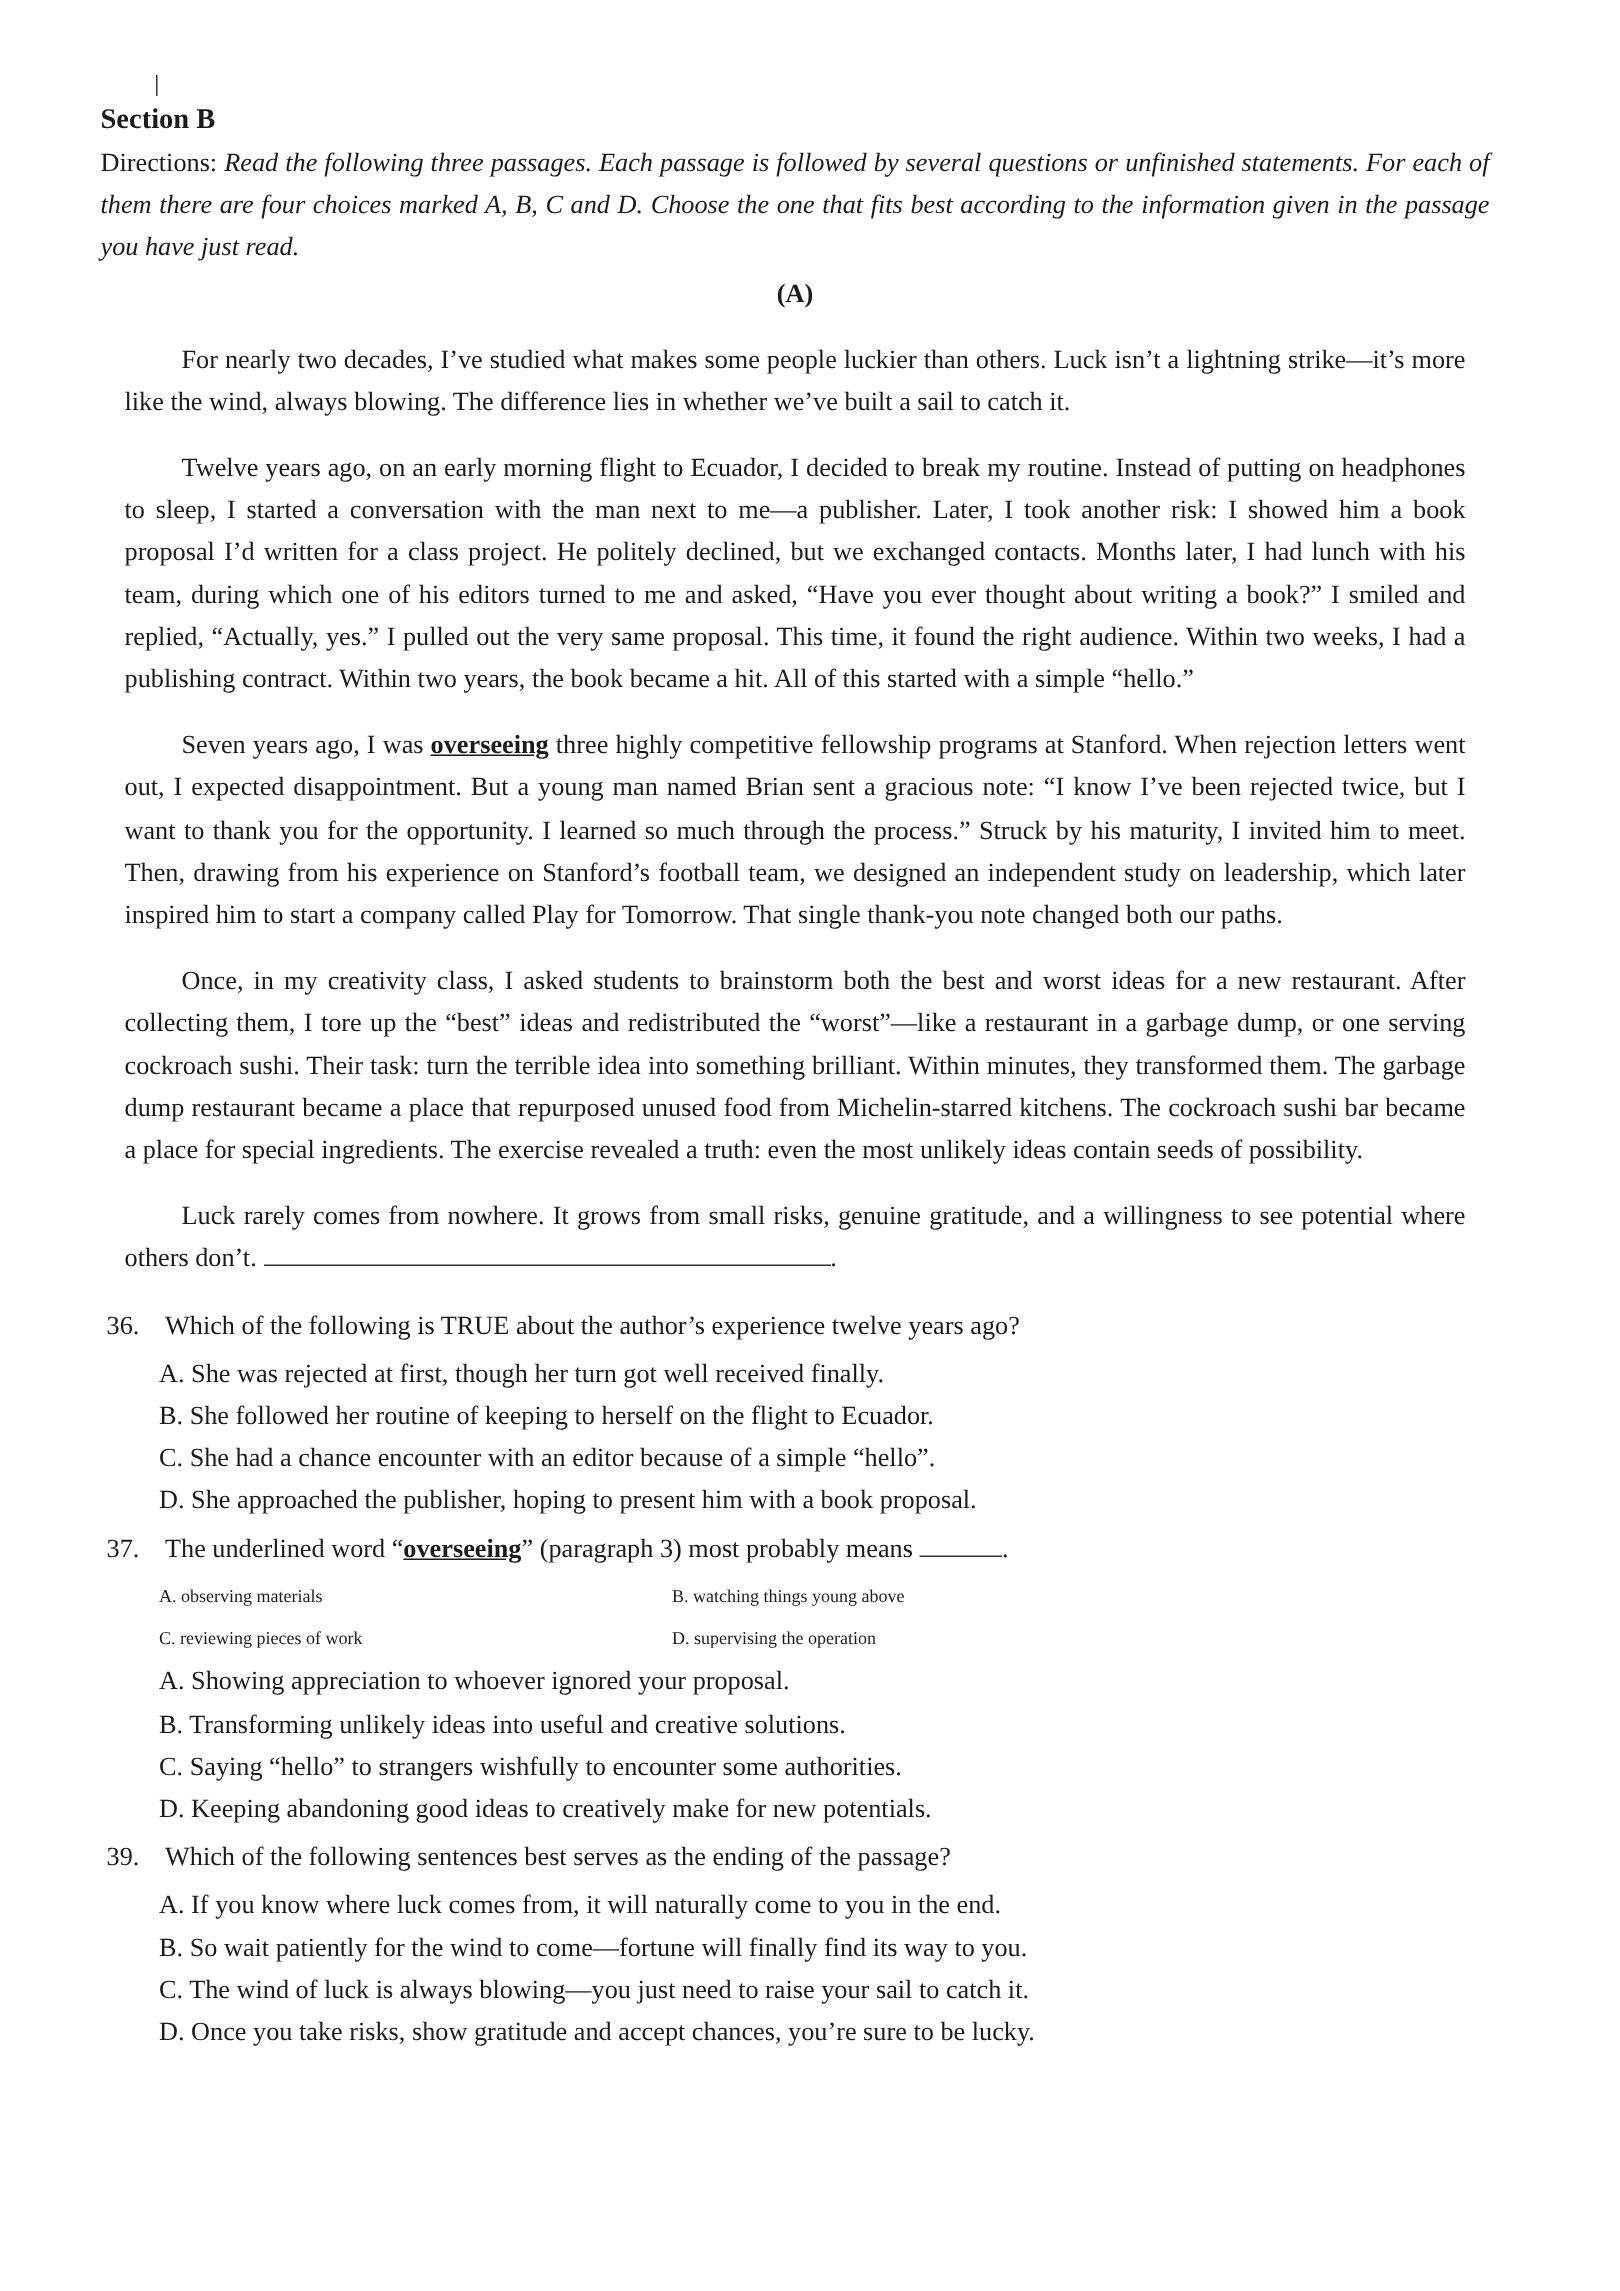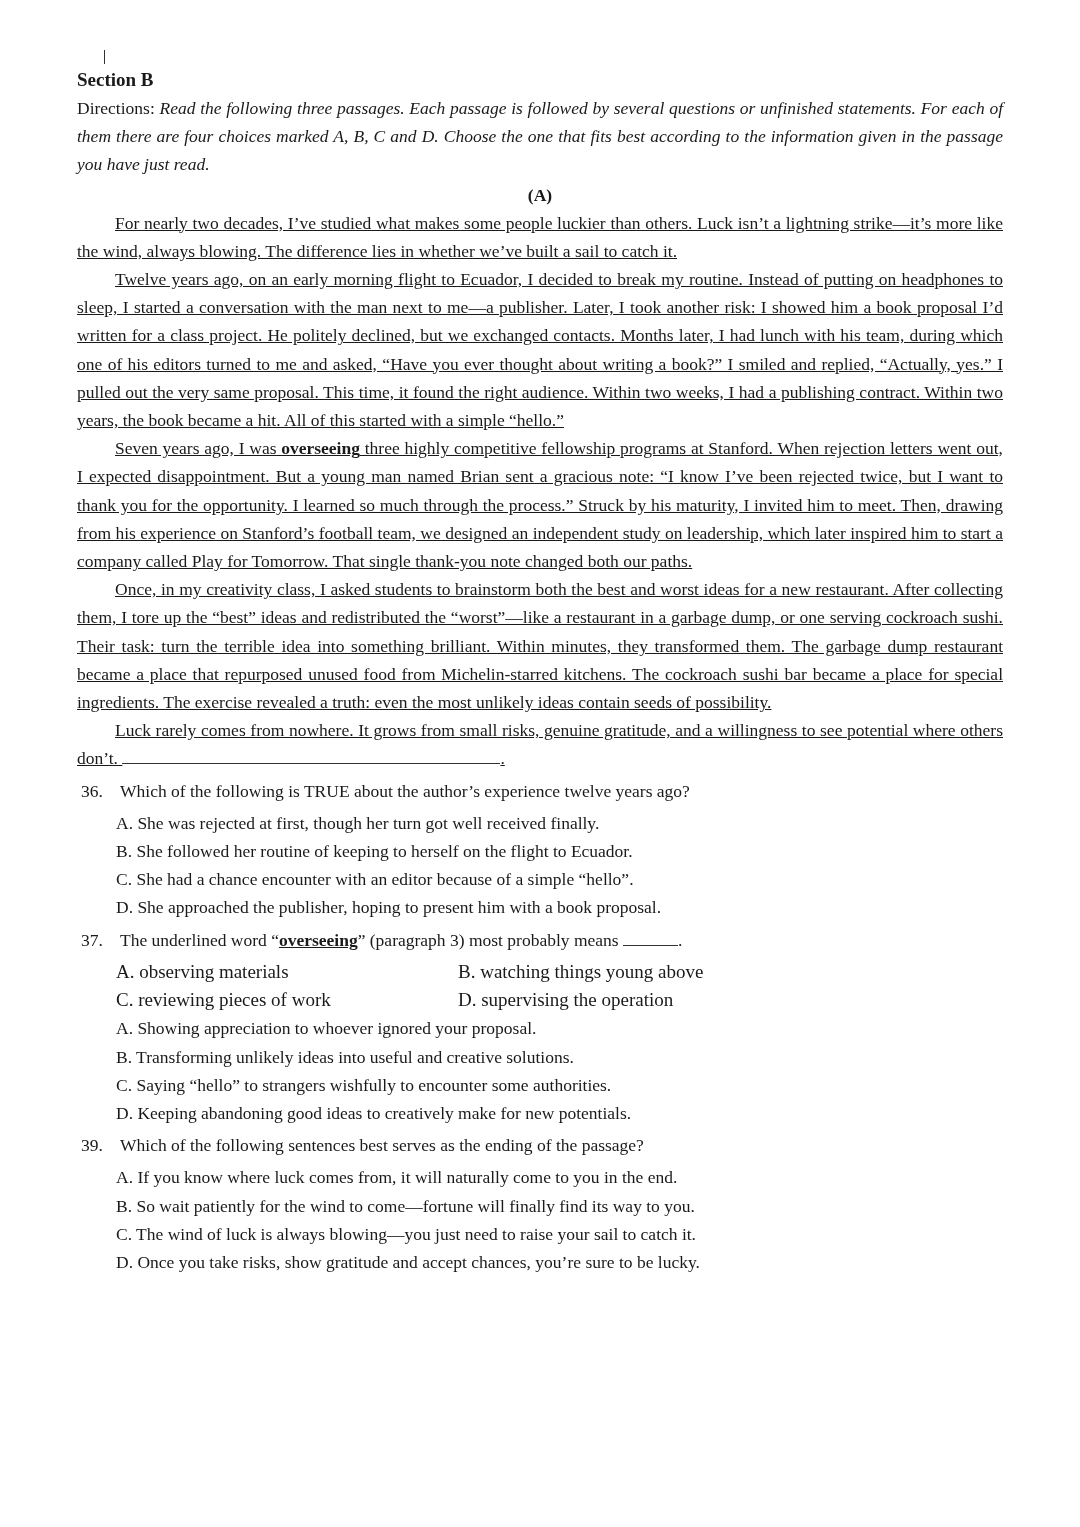--- a/index.html
+++ b/index.html
@@ -1,34 +1,34 @@
 <!DOCTYPE html>
 <html><head>
 <meta charset="utf-8">
 <style>
   html, body { margin: 0; padding: 0; background: #ffffff; }
   body {
     width: 1080px; height: 1527px; position: relative; overflow: hidden;
     font-family: "Liberation Serif", serif; color: #1a1a1a;
   }
-  .page { position: absolute; left: 77px; top: 52px; width: 926px; }
+  .page { position: absolute; left: 67px; top: 52px; width: 926px; }
   .mark { position: absolute; left: 104px; top: 50px; width: 1px; height: 14px; background: #333; }
   .section-title { font-weight: bold; font-size: 19px; line-height: 24px; margin: 16px 0 2px 0; }
   .directions { font-size: 17.5px; line-height: 28.2px; text-align: justify; }
   .directions .lbl { font-weight: normal; font-style: normal; }
   .directions .txt { font-style: italic; }
   .passage-label { text-align: center; font-weight: bold; font-size: 17.5px; line-height: 28px; margin-top: 2px; }
-  .para { font-size: 17.5px; line-height: 28.2px; text-align: justify; text-indent: 38px; margin: 0; text-decoration: underline; }
+  .para { font-size: 17.5px; line-height: 28.2px; text-align: justify; text-indent: 38px; margin: 16px; }
   .u { font-weight: bold; text-decoration: underline; }
   .blank { display: inline-block; width: 378px; border-bottom: 1px solid #333; height: 16px; vertical-align: baseline; }
   .blank-s { display: inline-block; width: 55px; border-bottom: 1px solid #333; height: 16px; vertical-align: baseline; }
   .q { font-size: 17.5px; line-height: 28.2px; margin: 4px; position: relative; padding-left: 39px; }
   .q .num { position: absolute; left: 0; top: 0; }
   .opt { font-size: 17.5px; line-height: 28.2px; padding-left: 39px; margin: 0; }
-  .opt-row { display: flex; padding-left: 39px; font-size: 19px; line-height: 28.2px; }
+  .opt-row { display: flex; padding-left: 39px; font-size: 12px; line-height: 28.2px; }
   .opt-row .cell { width: 342px; }
 </style>
 </head>
 <body>
 
 <div class="mark"></div>
 
 <div class="page">
   <div class="section-title">Section B</div>
 

